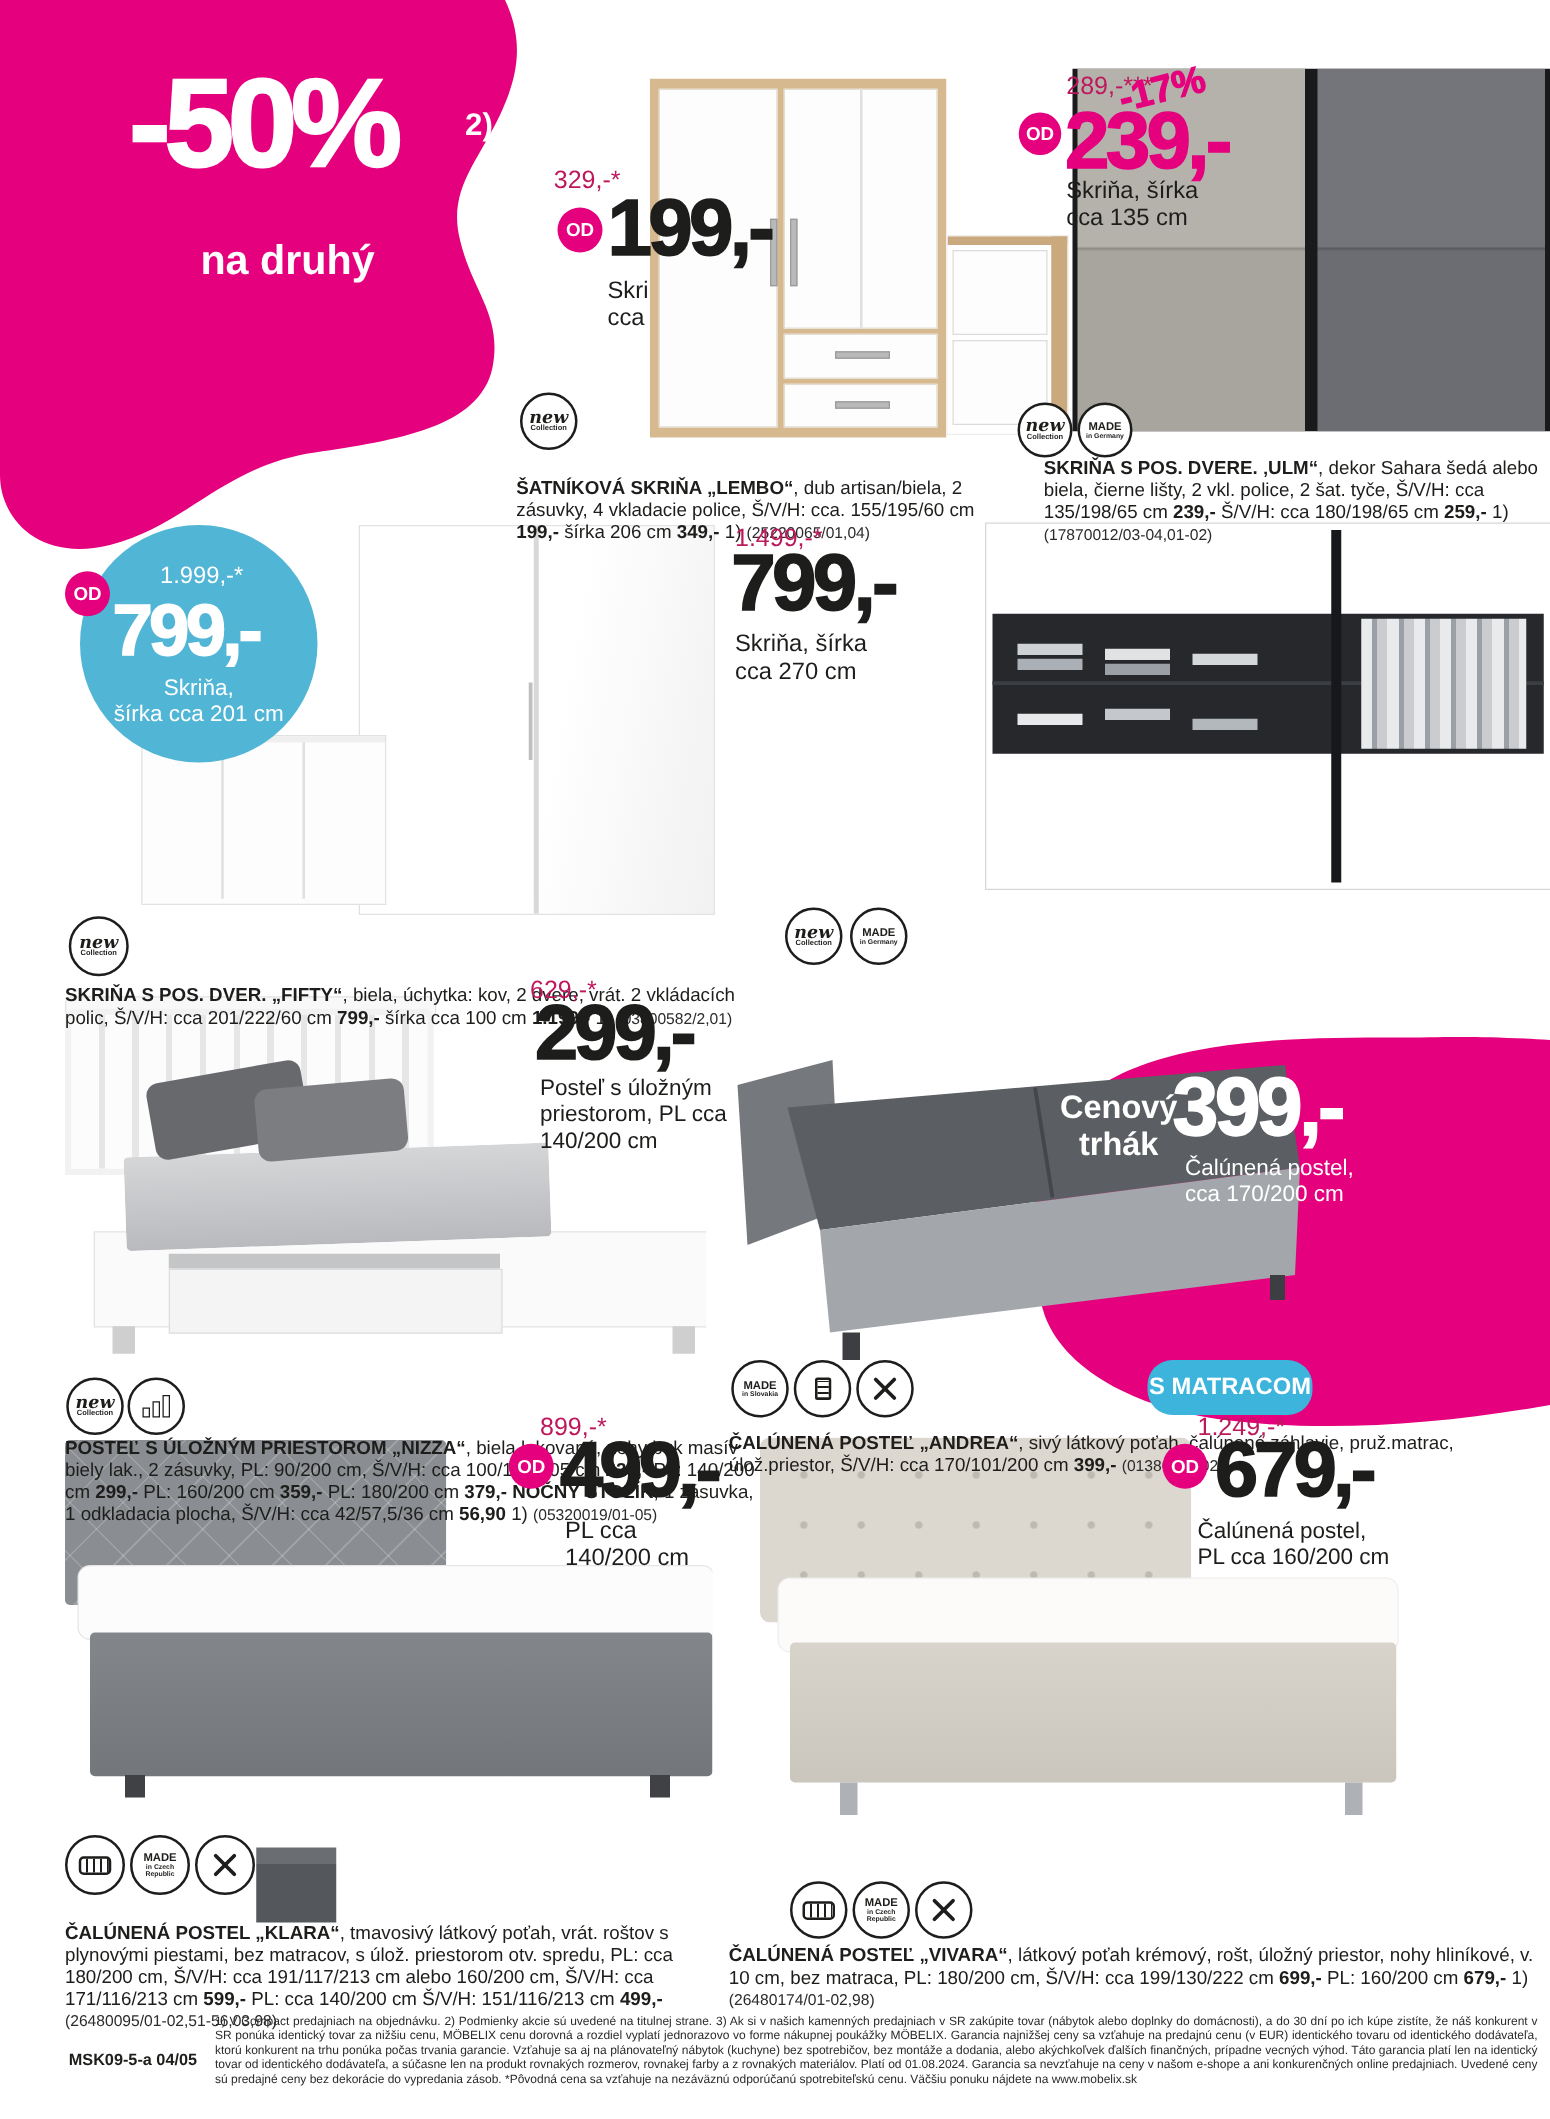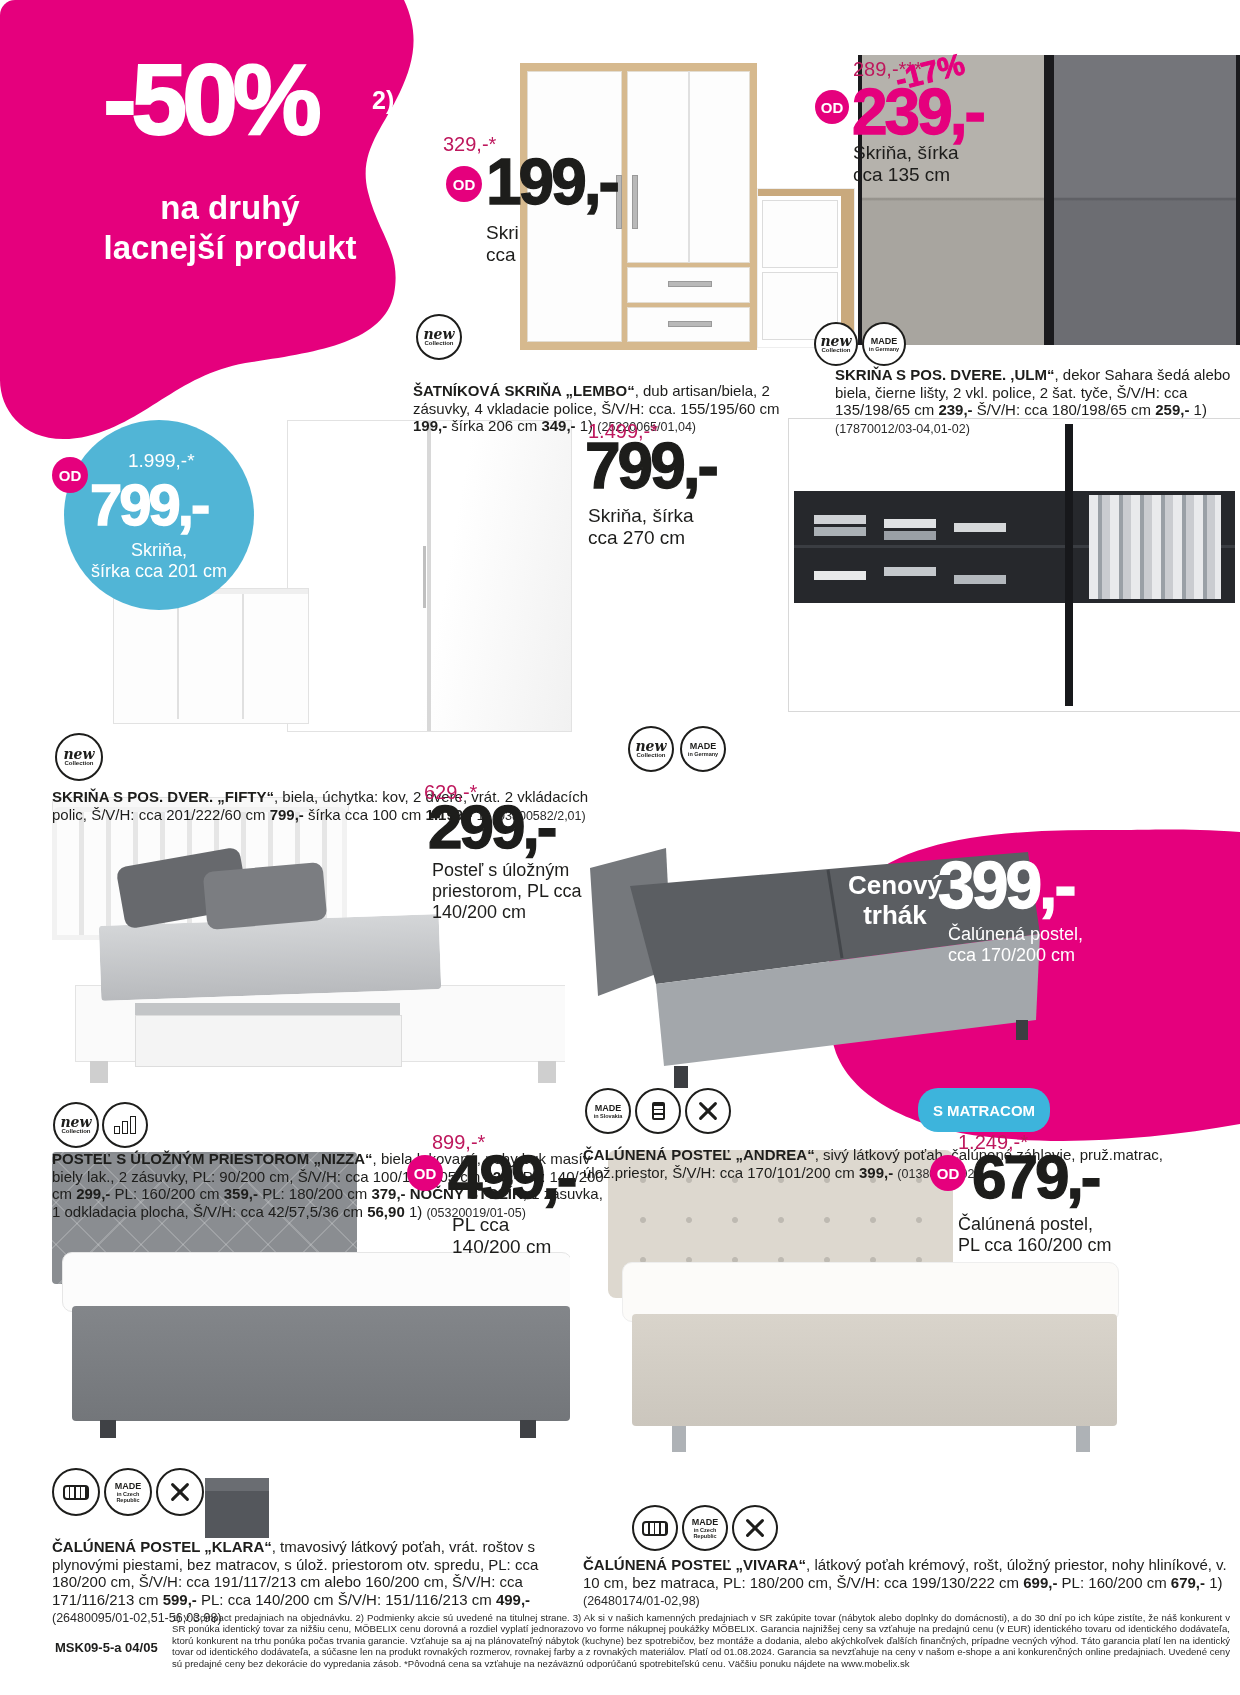--- a/index.html
+++ b/index.html
@@ -1,17 +1,17 @@
 <!DOCTYPE html>
 <html><head>
 <meta charset="utf-8">
 <style>
   html,body{margin:0;padding:0;background:#fff;}
   #page{position:relative;width:1240px;height:1695px;background:#fff;overflow:hidden;
-        font-family:"Liberation Sans",sans-serif;color:#1d1d1b;border-radius:15px;}
+        font-family:"Liberation Sans",sans-serif;color:#1d1d1b;}
   .abs{position:absolute;}
   
   .old{font-size:20px;color:#be185d;}
   .price{font-size:64px;font-weight:bold;letter-spacing:-3px;line-height:1;
          -webkit-text-stroke:1.3px currentColor;color:#1d1d1b;white-space:nowrap;}
   .price.pink{color:#e5007d;}
   .price.white{color:#fff;}
   .note{font-size:19px;line-height:22px;white-space:pre-line;color:#1d1d1b;}
   .note.white{color:#fff;}
   .od{width:36px;height:36px;border-radius:50%;background:#e5007d;color:#fff;
@@ -47,41 +47,40 @@
   .promo-big{font-size:100px;font-weight:bold;letter-spacing:-5px;color:#fff;
              -webkit-text-stroke:2px #fff;text-align:center;z-index:3;white-space:nowrap;}
   .promo-sub{font-size:33px;font-weight:bold;color:#fff;text-align:center;line-height:40px;z-index:3;}
   .promo-fn{font-size:25px;font-weight:bold;color:#fff;z-index:3;}
   
   .photo{overflow:hidden;z-index:1;}
   .panel{position:absolute;background:#fdfdfd;border:1px solid #e3ddd2;box-sizing:border-box;}
   .vh{position:absolute;width:4px;height:52px;background:#b9b9b9;border:1px solid #9a9a9a;}
   .hh{position:absolute;width:42px;height:4px;background:#b9b9b9;border:1px solid #9a9a9a;}
   .seamv{position:absolute;width:2px;background:#e0e0e0;}
-  .tag{background:#3db4dc;color:#fff;font-size:15px;font-weight:bold;border-radius:20px;
+  .tag{background:#3db4dc;color:#fff;font-size:19px;font-weight:bold;border-radius:20px;
        display:flex;align-items:center;justify-content:center;z-index:6;}
   .circle-teal{border-radius:50%;background:#51b5d6;z-index:2;}
   .legal{font-size:9.6px;line-height:11.4px;color:#2a2a2a;text-align:justify;}
   .code{font-size:13px;font-weight:bold;color:#1d1d1b;}
   svg{display:block;}
 </style>
 </head>
 <body>
 
 <div id="page">
 
   <svg class="abs" style="left:0;top:0;z-index:2" width="440" height="450" viewBox="0 0 440 450">
     <path d="M0,0 L404,0 C420,34 414,62 400,92 C382,130 358,152 368,192 C378,234 402,252 394,294
              C384,342 318,352 252,362 C180,372 150,420 88,436 C30,450 0,414 0,380 Z" fill="#e5007d"></path>
   </svg>
   <div class="abs promo-big" style="left:30px;top:42px;width:360px;">-50%</div>
   <div class="abs promo-fn" style="left:372px;top:86px;">2)</div>
   <div class="abs promo-sub" style="left:85px;top:188px;width:290px;">
     <div>na druhý</div>
-    <div>lacnejší produkt</div>
   </div>
 
   <div class="abs photo" style="left:520px;top:63px;width:237px;height:287px;background:#d6b98e;">
     <div class="panel" style="left:7px;top:8px;width:95px;height:271px;"></div>
     <div class="panel" style="left:107px;top:8px;width:123px;height:192px;"></div>
     <div class="seamv" style="left:168px;top:8px;height:192px;"></div>
     <div class="panel" style="left:107px;top:204px;width:123px;height:36px;"></div>
     <div class="panel" style="left:107px;top:244px;width:123px;height:35px;"></div>
     <div class="vh" style="left:96px;top:112px;"></div>
     <div class="vh" style="left:112px;top:112px;"></div>

